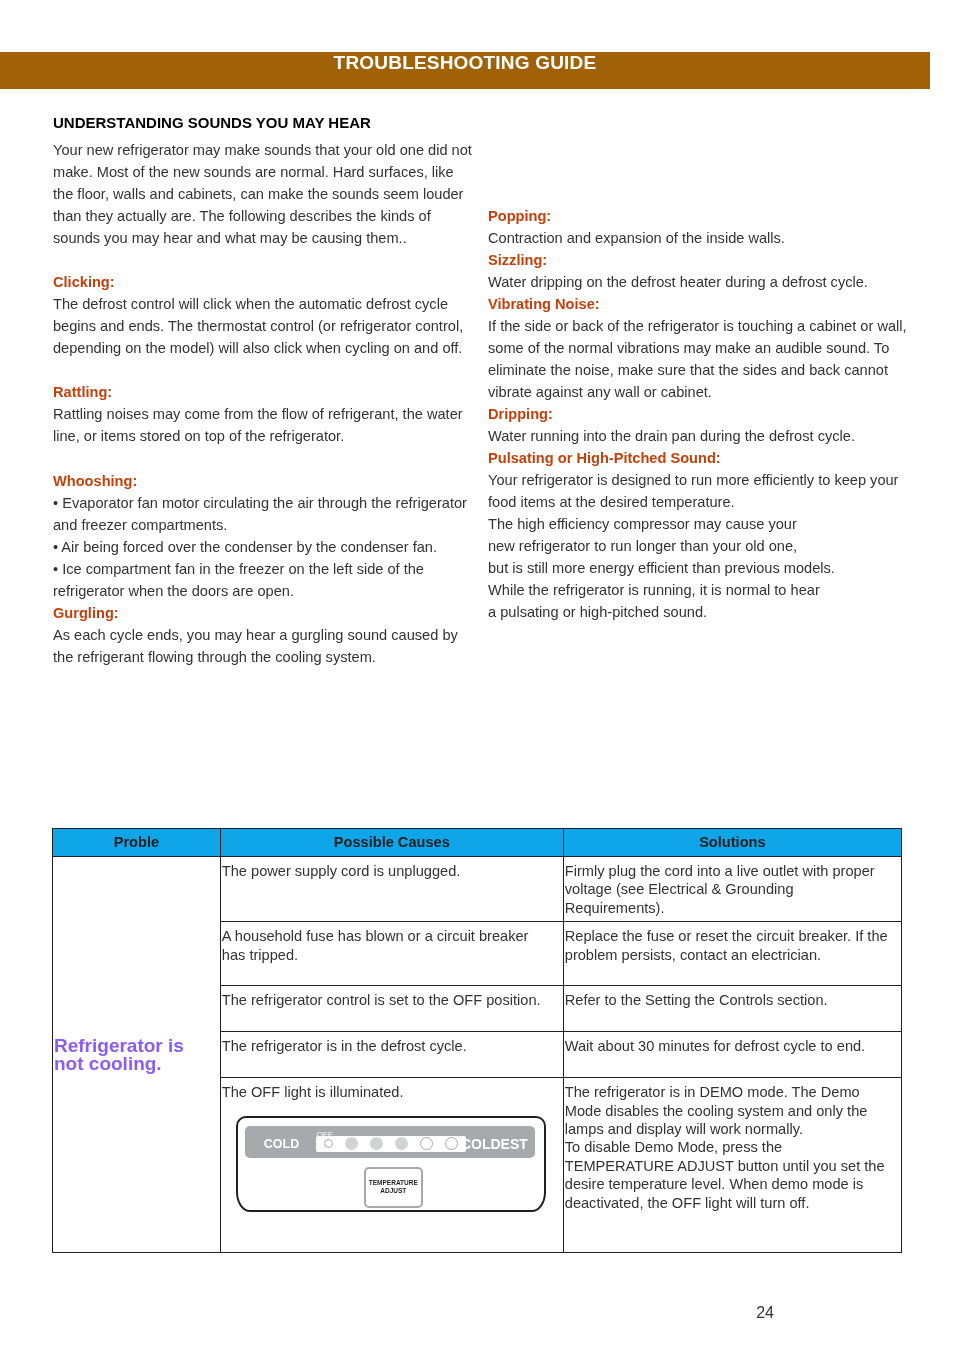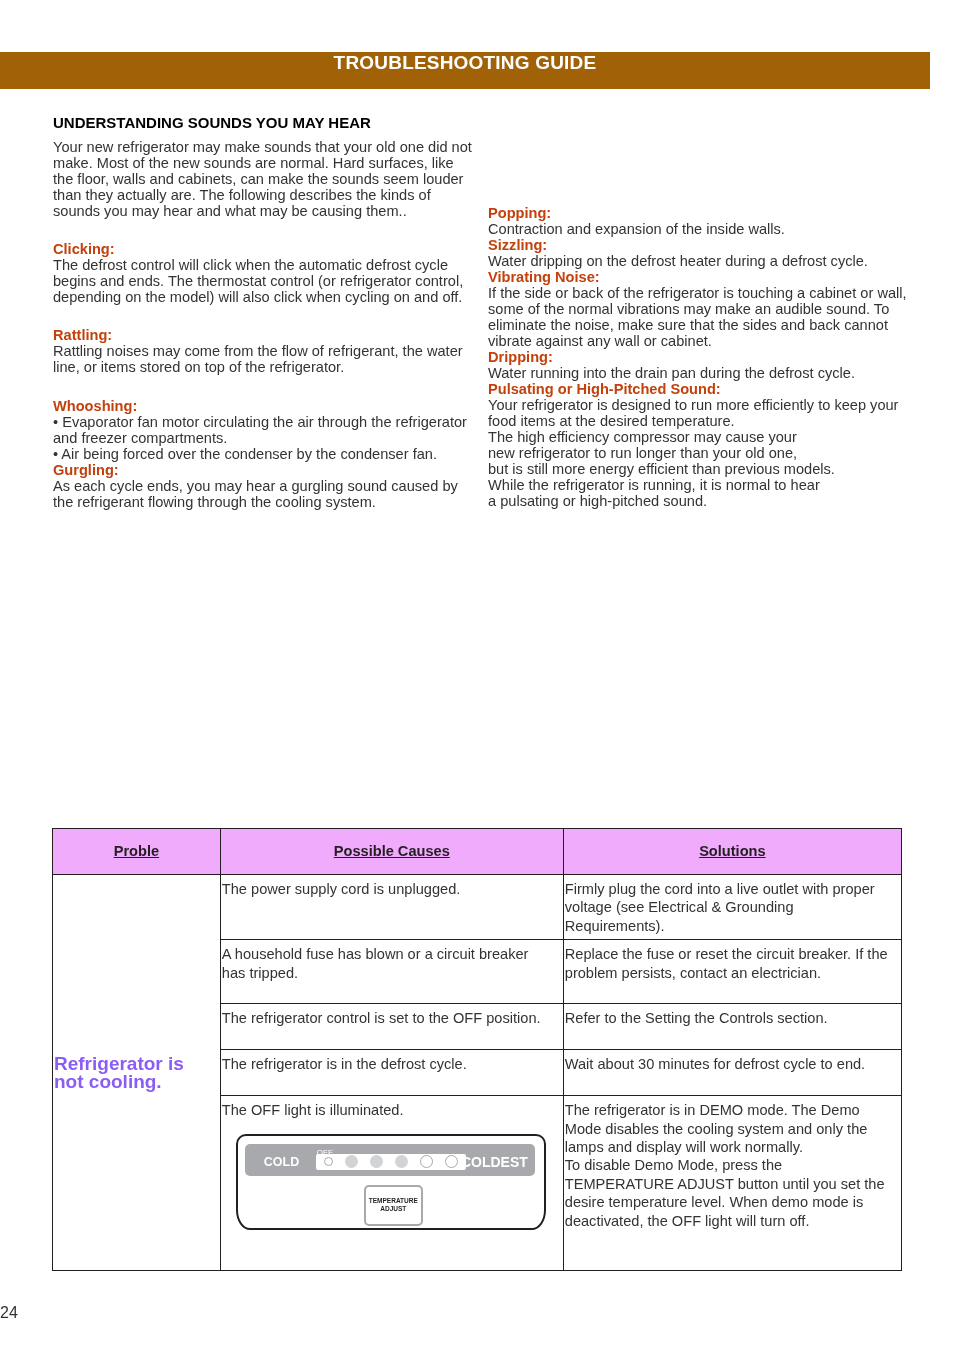--- a/index.html
+++ b/index.html
@@ -11,34 +11,34 @@
   .banner {
     position: absolute; left: 0; top: 52px; width: 930px; height: 37px;
     background: #a16207; color: #ffffff;
     display: flex; justify-content: center;
     font-weight: bold; font-size: 19px; letter-spacing: 0.2px;
   }
   .section-title {
     position: absolute; left: 53px; top: 114px;
     font-weight: bold; font-size: 15px; color: #000000;
   }
-  .col { position: absolute; font-size: 14.6px; line-height: 16px; color: #333; }
+  .col { position: absolute; font-size: 14.6px; line-height: 22px; color: #333; }
   .col-left { left: 53px; top: 139px; width: 425px; }
   .col-right { left: 488px; top: 205px; width: 420px; }
   .col p { margin: 0; }
   .col .h { font-weight: bold; color: #c2410c; }
   .col .gap { height: 22.2px; }
 
   table.trouble {
     position: absolute; left: 52px; top: 828px; width: 850px;
     border-collapse: collapse; font-size: 14.6px; line-height: 18.4px; color: #333;
   }
   table.trouble th {
-    background: #f0abfc; font-weight: bold; color: #231f20;
-    border: 1px solid #231f20; height: 27px; padding: 9px; font-size: 14.6px; text-decoration: underline;
+    background: #0ea5e9; font-weight: bold; color: #231f20;
+    border: 1px solid #231f20; height: 27px; padding: 0; font-size: 14.6px;
   }
   table.trouble td {
     border: 1px solid #231f20; vertical-align: top; padding: 5px 7px 4px 1px;
   }
   td.problem { vertical-align: middle !important; font-weight: bold; color: #8b5cf6; font-size: 19px; padding-left: 8px; }
 
   .panel {
     position: relative; margin: 14px 0 0 14px; width: 306px; height: 92px;
     border: 2px solid #231f20; border-radius: 10px 10px 14px 14px / 10px 10px 20px 20px;
     background: #fff;
@@ -57,21 +57,21 @@
   .led { width: 13px; height: 13px; border-radius: 50%; box-sizing: border-box; }
   .led.small { width: 9px; height: 9px; border: 1.5px solid #a7a9ac; }
   .led.fill { background: #d1d3d4; }
   .led.empty { border: 1.5px solid #a7a9ac; background: #fff; }
   .temp-btn {
     position: absolute; left: 126px; top: 49px; width: 55px; height: 37px;
     border: 2px solid #a7a9ac; border-radius: 5px; background: #fff;
     display: flex; align-items: center; justify-content: center; text-align: center;
     font-size: 6.5px; font-weight: bold; line-height: 8px; color: #231f20; cursor: pointer;
   }
-  .page-num { position: absolute; left: 0; width: 774px; top: 1304px; text-align: left; font-size: 16px; color: #333; }
+  .page-num { position: absolute; left: 0; width: 774px; top: 1304px; text-align: right; font-size: 16px; color: #333; }
 </style>
 </head>
 <body>
 
 <div class="banner">
   <span>TROUBLESHOOTING GUIDE</span>
 </div>
 
 <div class="section-title">UNDERSTANDING SOUNDS YOU MAY HEAR</div>
 
@@ -80,20 +80,21 @@
   <div class="gap"></div>
   <p class="h">Clicking:</p>
   <p>The defrost control will click when the automatic defrost cycle begins and ends. The thermostat control (or refrigerator control, depending on the model) will also click when cycling on and off.</p>
   <div class="gap"></div>
   <p class="h">Rattling:</p>
   <p>Rattling noises may come from the flow of refrigerant, the water line, or items stored on top of the refrigerator.</p>
   <div class="gap"></div>
   <p class="h">Whooshing:</p>
   <p>• Evaporator fan motor circulating the air through the refrigerator and freezer compartments.</p>
   <p>• Air being forced over the condenser by the condenser fan.</p>
+  <p>• Ice compartment fan in the freezer on the left side of the refrigerator when the doors are open.</p>
   <p class="h">Gurgling:</p>
   <p>As each cycle ends, you may hear a gurgling sound caused by the refrigerant flowing through the cooling system.</p>
 </div>
 
 <div class="col col-right">
   <p class="h">Popping:</p>
   <p>Contraction and expansion of the inside walls.</p>
   <p class="h">Sizzling:</p>
   <p>Water dripping on the defrost heater during a defrost cycle.</p>
   <p class="h">Vibrating Noise:</p>

